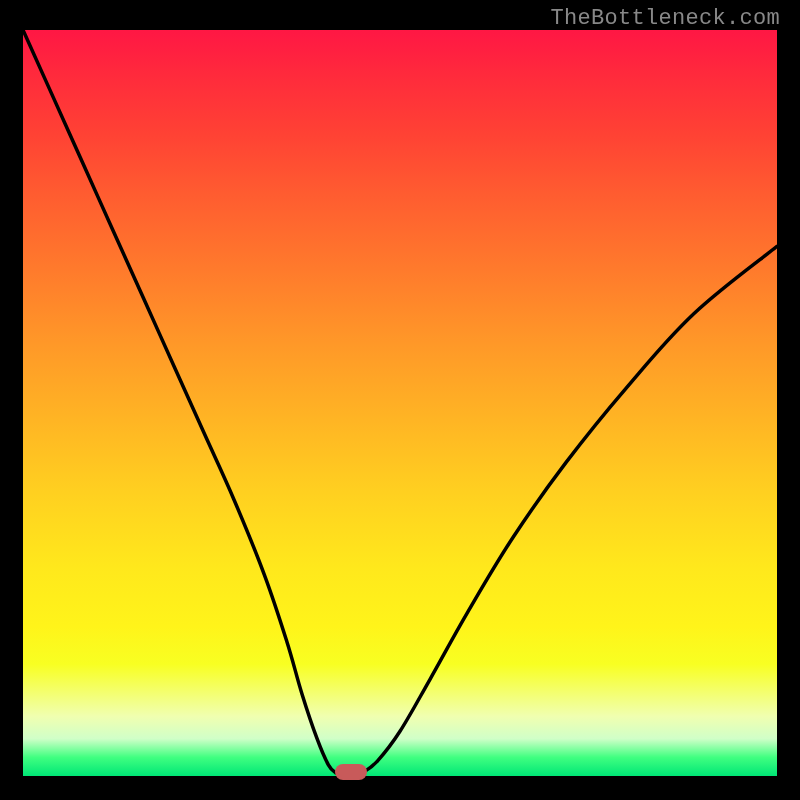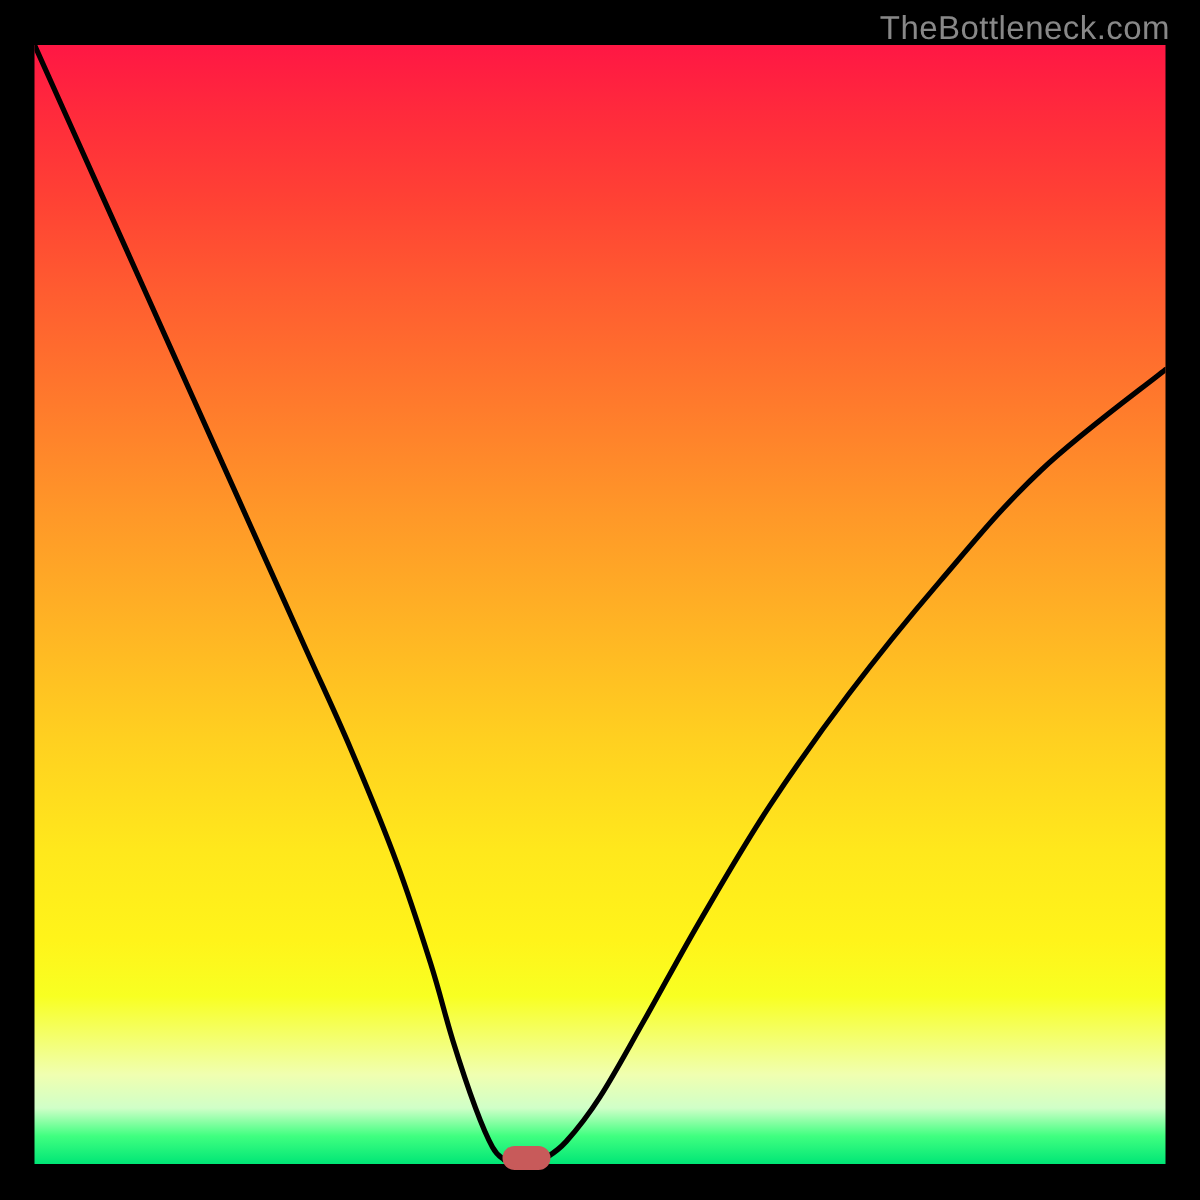--- a/index.html
+++ b/index.html
@@ -8,20 +8,21 @@
     width: 800px;
     height: 800px;
     background: #000;
     font-family: Arial, sans-serif;
     overflow: hidden;
   }
   .container {
     position: relative;
     width: 800px;
     height: 800px;
+    font-family: Liberation Mono, monospace;
   }
   .watermark {
     position: absolute;
     top: 6px;
     right: 20px;
     color: #888;
     font-size: 22px;
     font-weight: 500;
     z-index: 10;
     letter-spacing: 0.3px;

